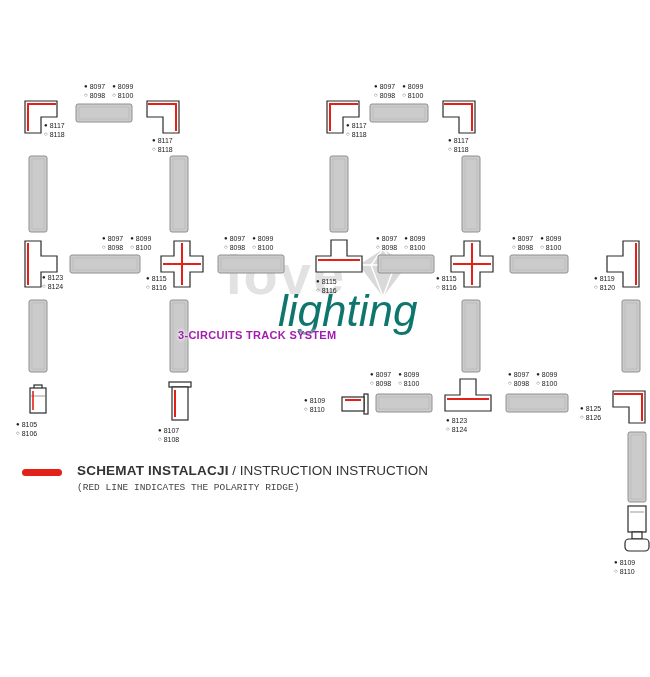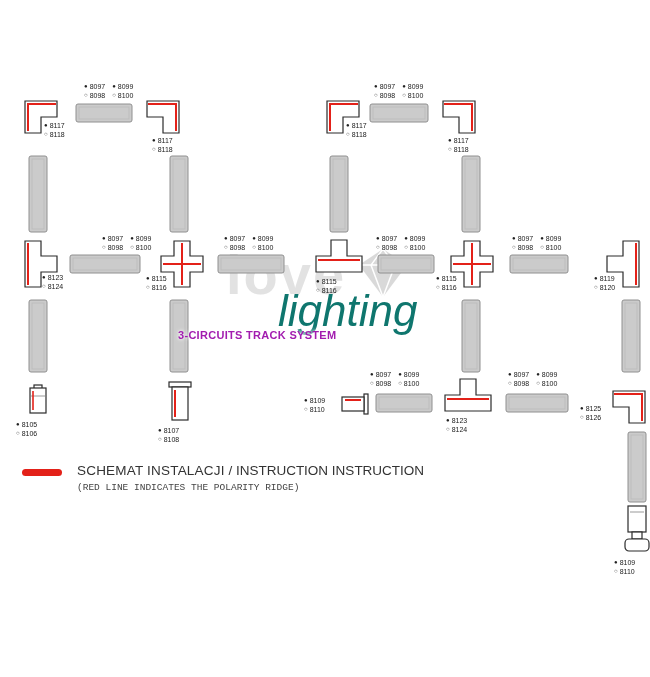--- a/index.html
+++ b/index.html
@@ -20,21 +20,21 @@
   .pdot{font-size:6px;line-height:9px;}
   
   .title{position:absolute;left:178px;top:329px;width:324px;text-align:left;z-index:4;
          font-size:11px;font-weight:bold;letter-spacing:0.3px;color:#a21caf;
          text-shadow:0 0 3px #fff,0 0 5px #fff;}
   
   .legend{position:absolute;left:22px;top:462px;z-index:4;display:flex;align-items:flex-start;}
   .legend-dash{width:40px;height:7px;border-radius:4px;margin-top:7px;}
   .legend-text{margin-left:15px;}
   .legend-h{font-size:13.5px;color:#333;line-height:17px;}
-  .legend-h .b{font-weight:normal;letter-spacing:0.2px;text-align:right;}
+  .legend-h .b{font-weight:bold;letter-spacing:0.2px;text-align:right;}
   .legend-sub{font-size:9.5px;color:#444;line-height:13px;margin-top:2px;font-family:Liberation Mono, monospace;}
 </style>
 </head>
 <body>
 
 <div class="canvas">
 
   <div class="watermark">
     <div class="wm-row">
       <span class="wm-love">love</span>

